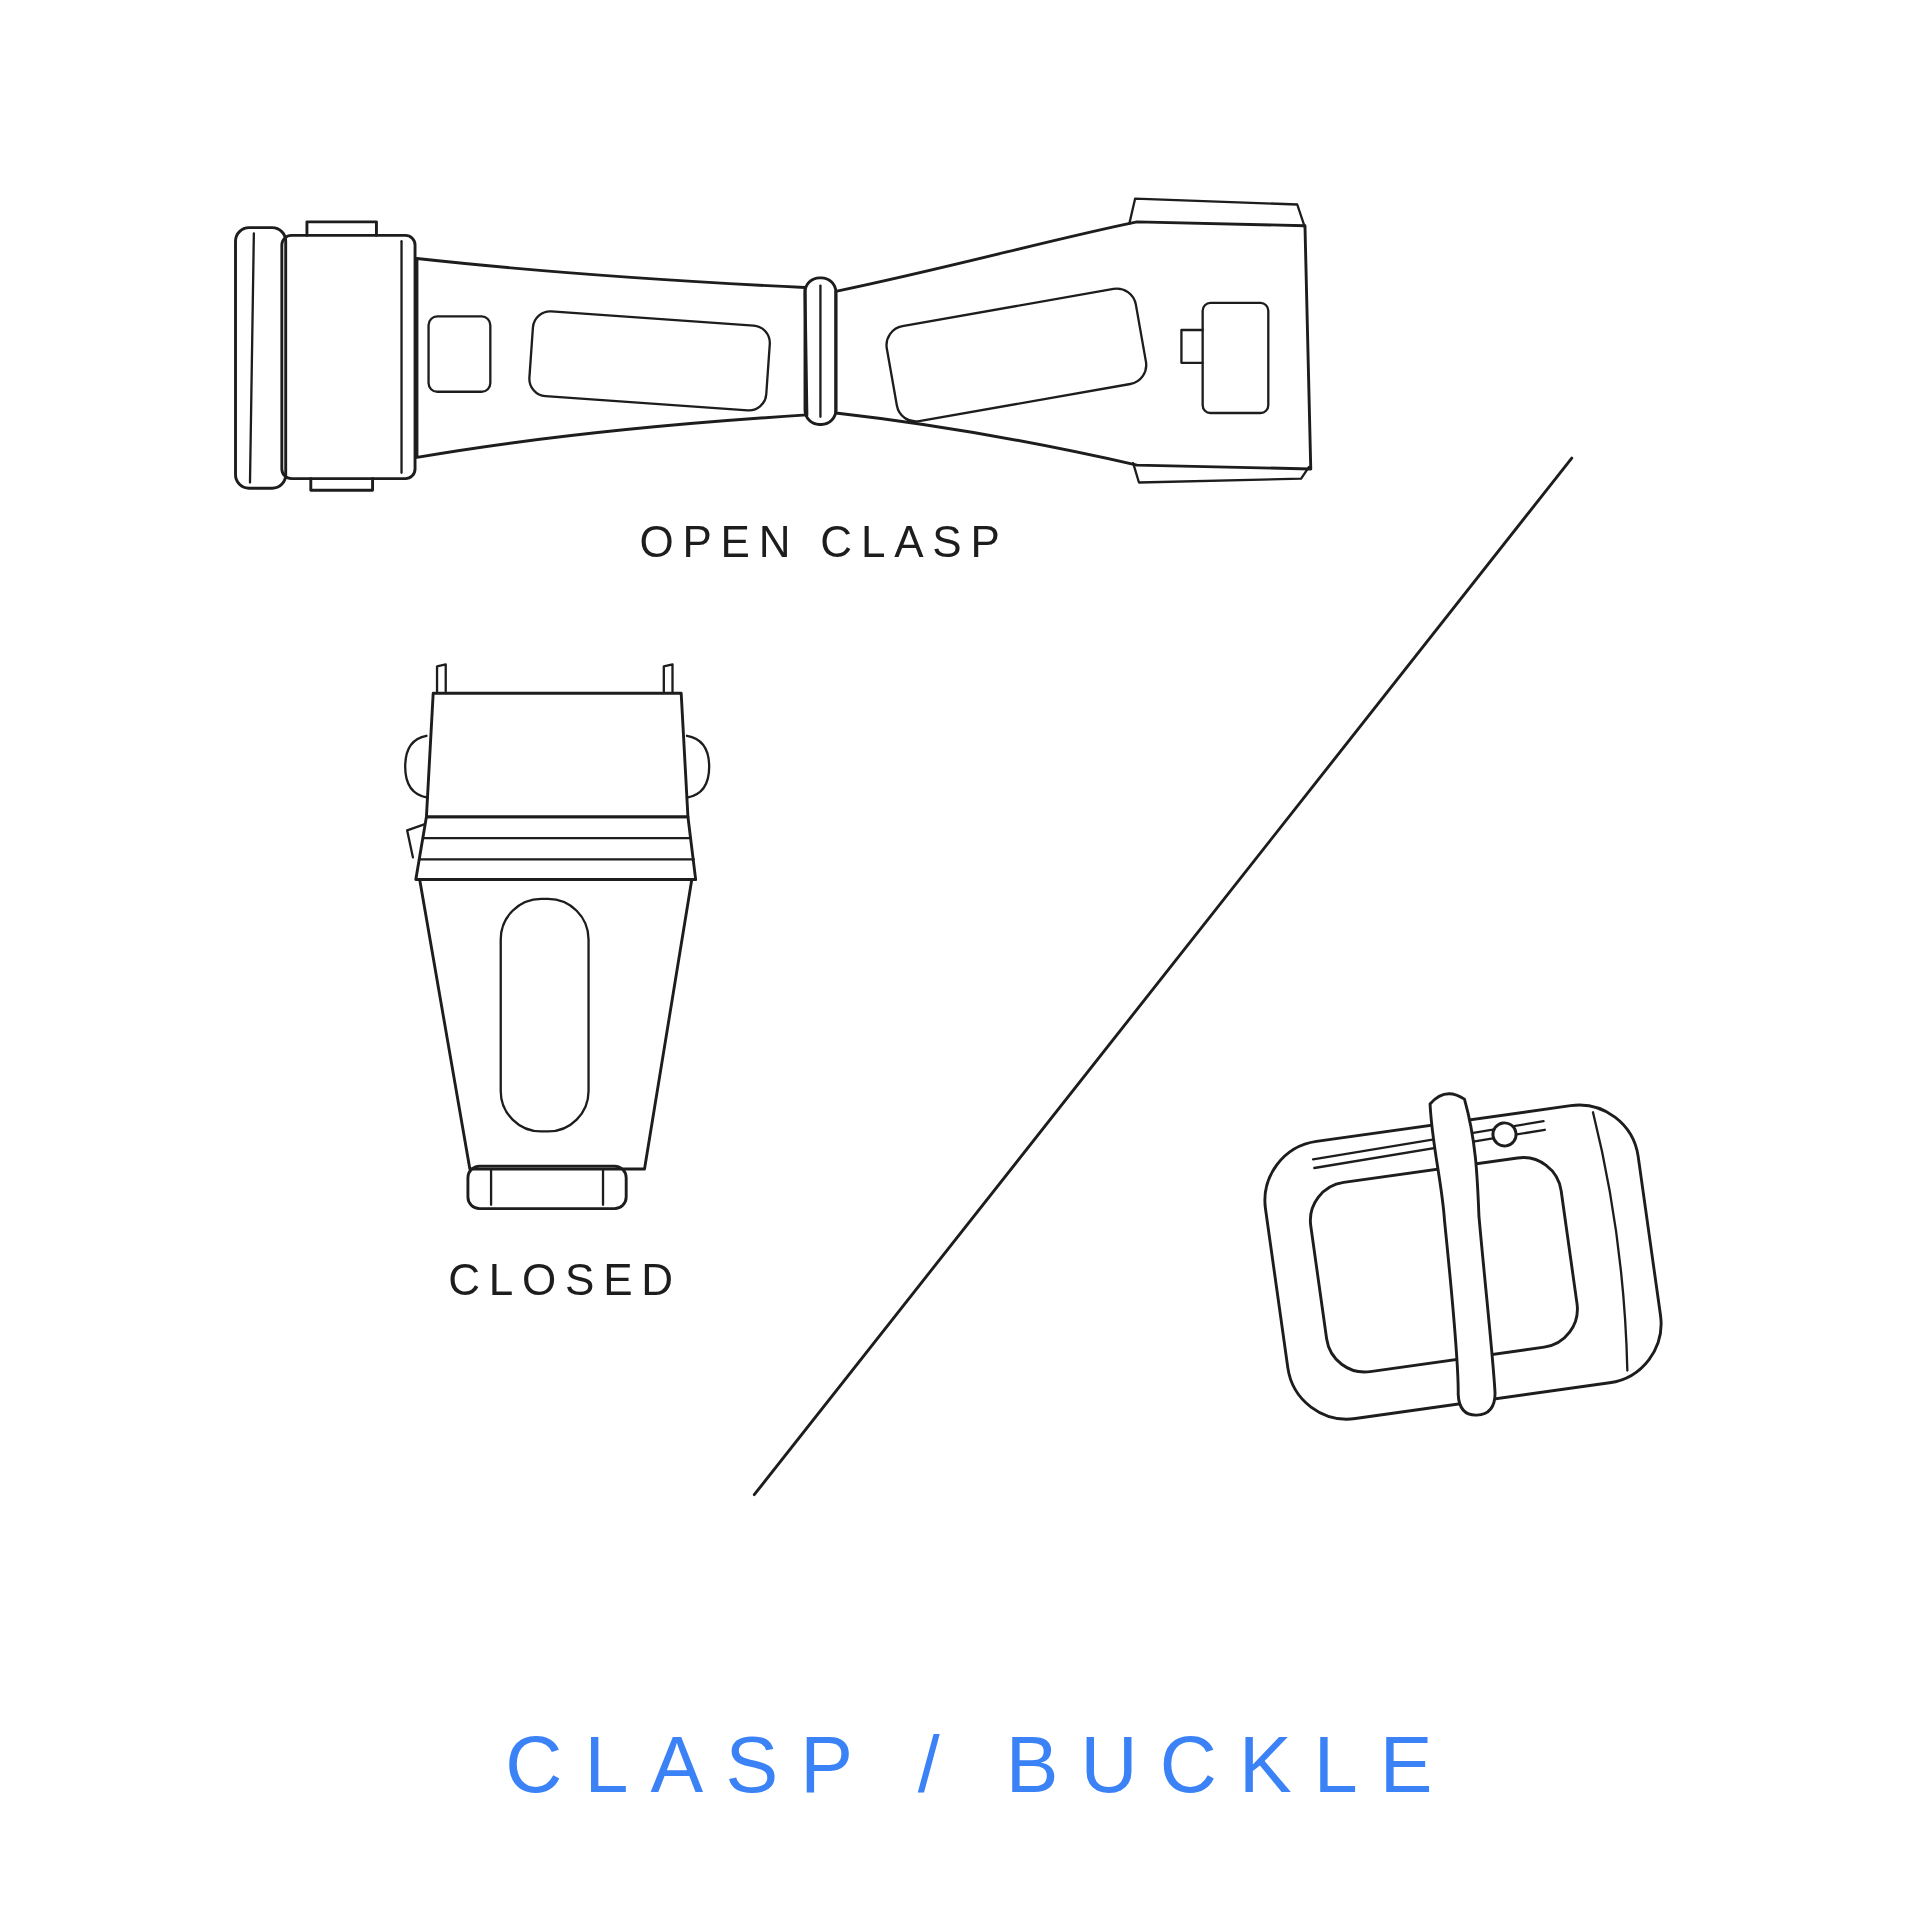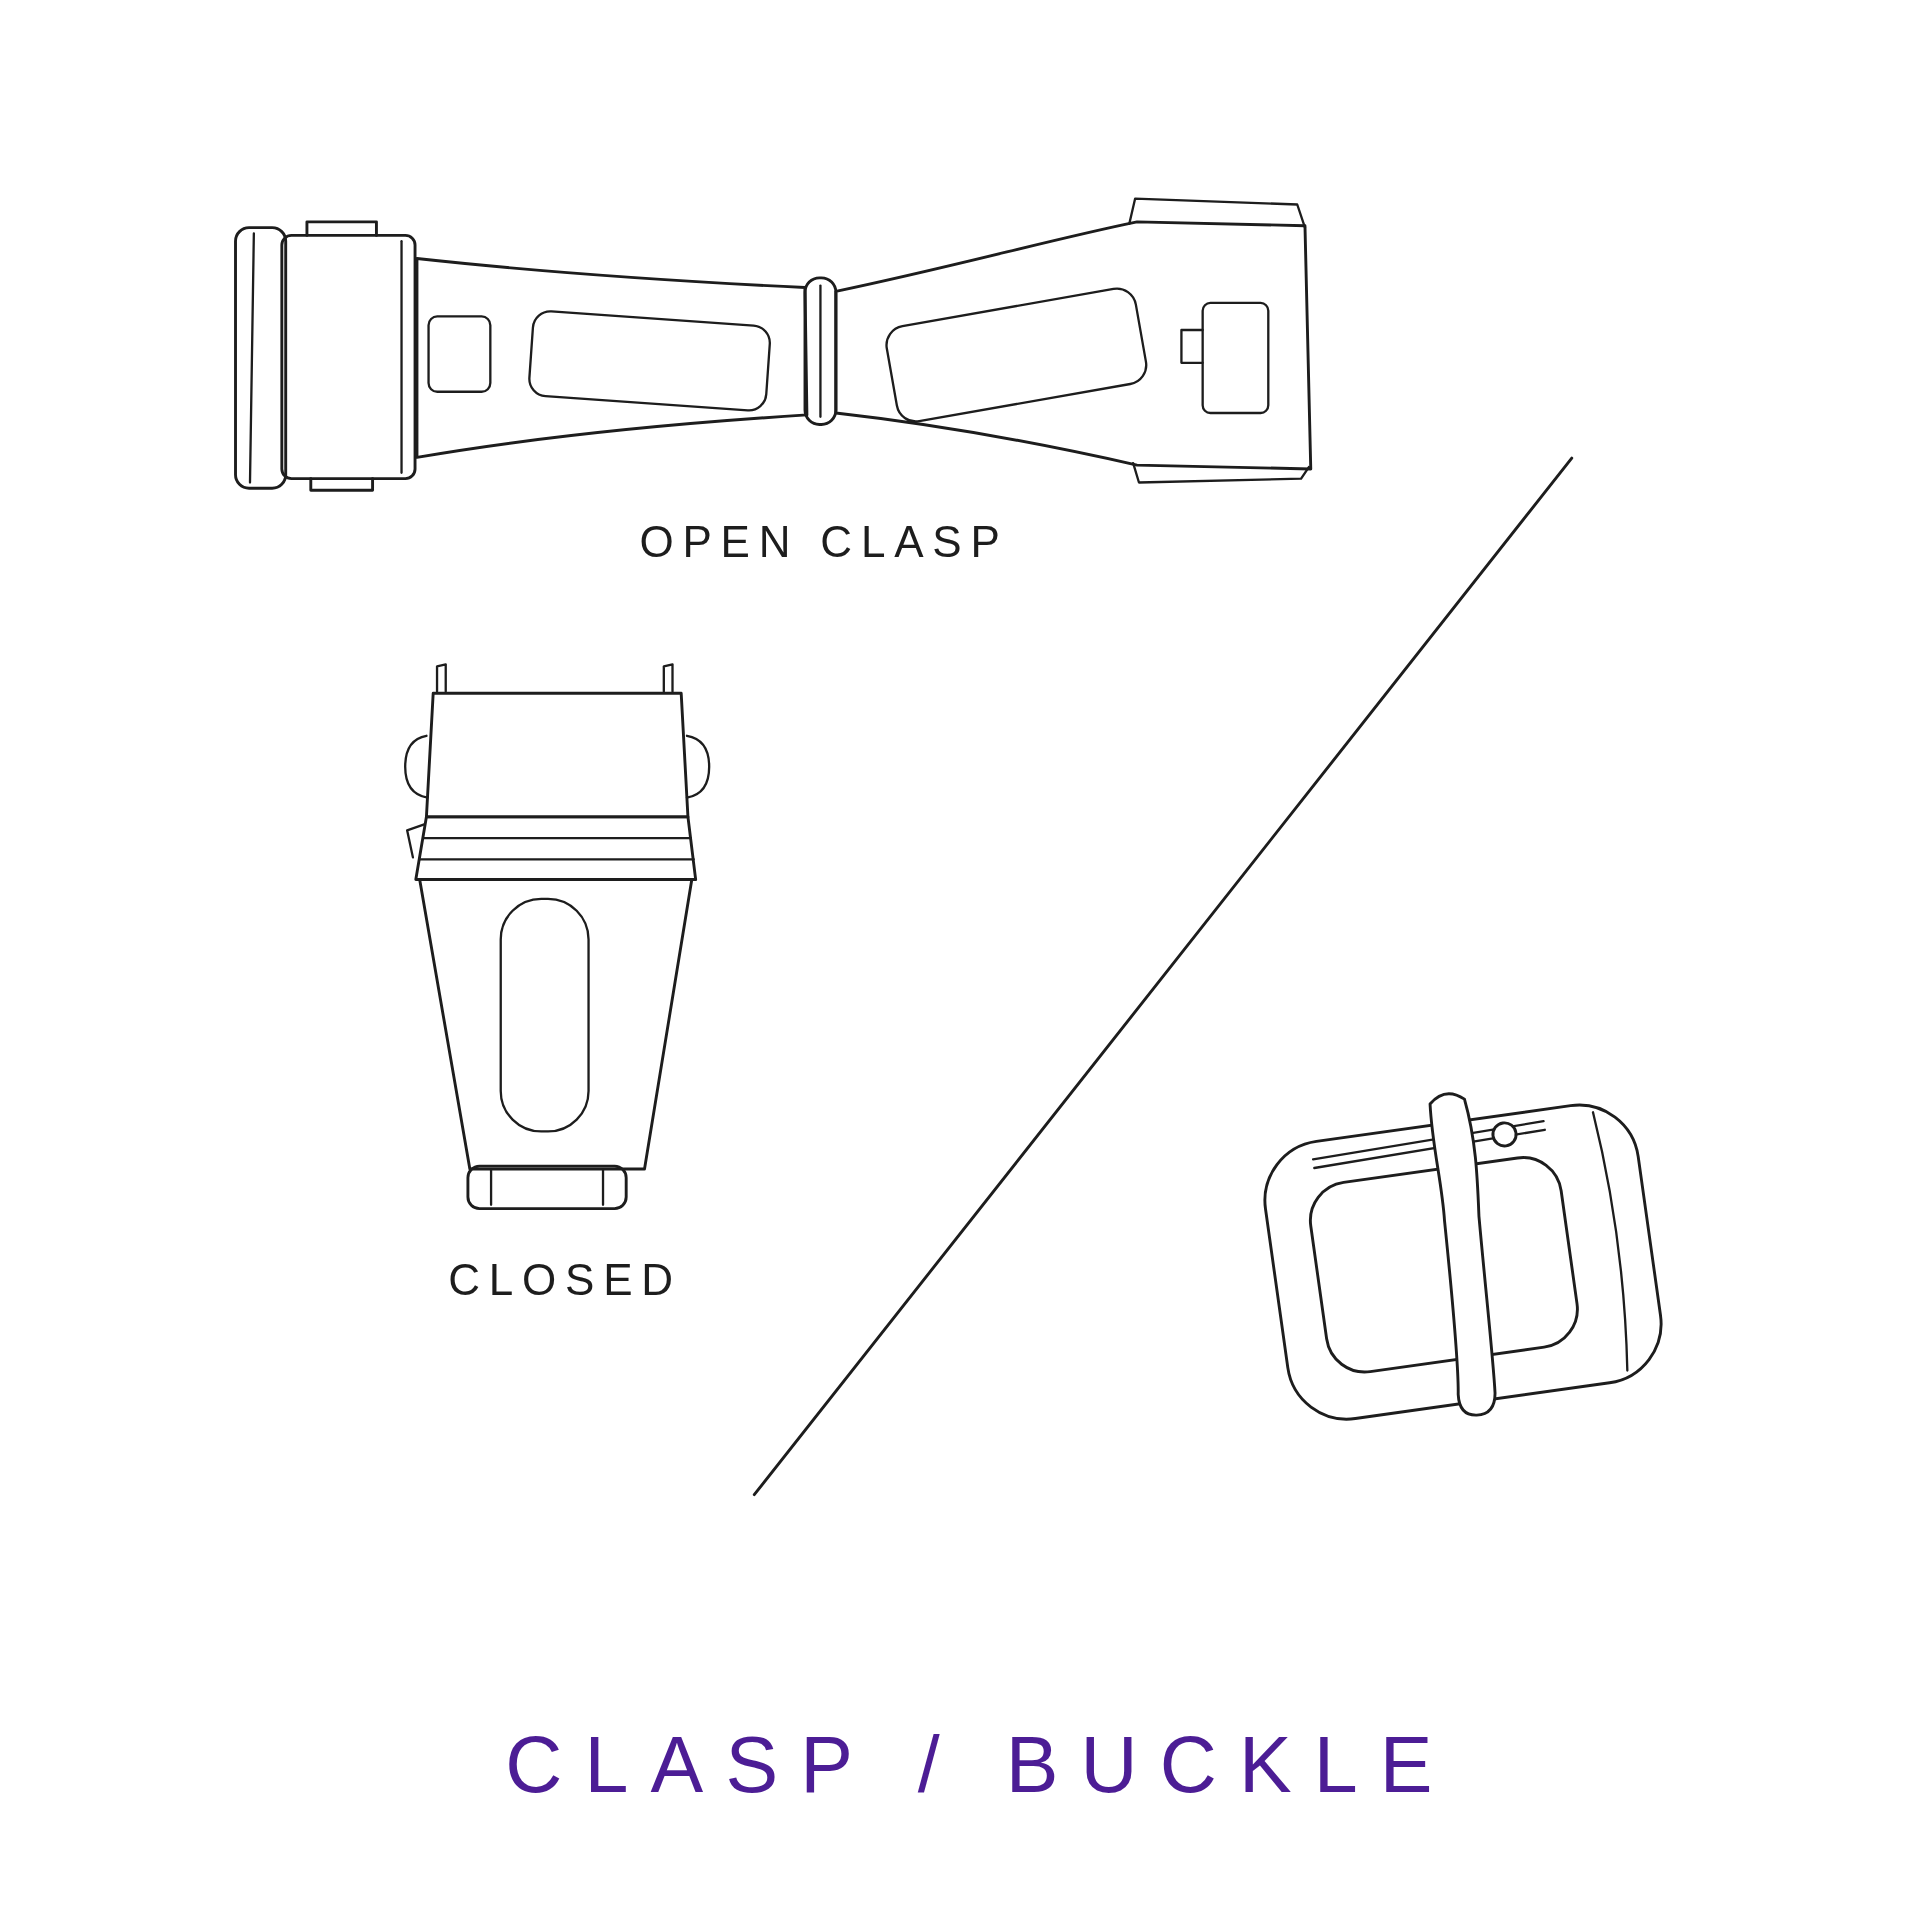--- a/index.html
+++ b/index.html
@@ -47,21 +47,21 @@
     white-space: nowrap;
     color: #1d1d1d;
   }
   .title {
     position: absolute;
     transform: translateX(-50%);
     font-size: 79px;
     font-weight: 500;
     letter-spacing: 0.28em;
     white-space: nowrap;
-    color: #4c1d95;
+    color: #3b82f6;
   }
 </style>
 </head>
 <body>
 
 <div class="canvas">
 
   <svg class="fig" style="left:222px; top:183px;" width="1110" height="348" viewBox="0 0 1150 360">
 
     <rect class="stroke" x="14" y="46" width="52" height="270" rx="14"></rect>

